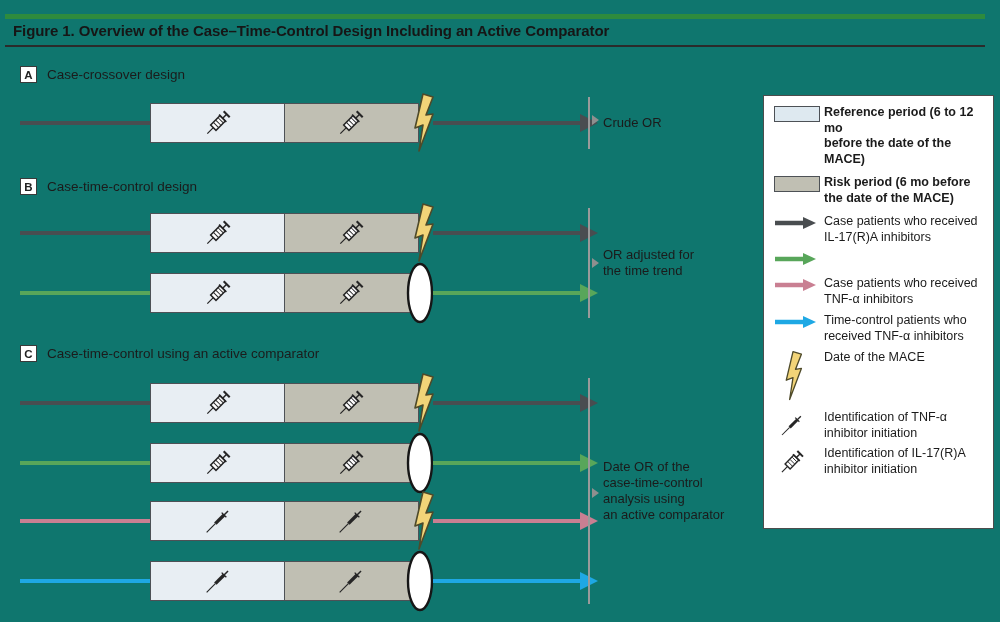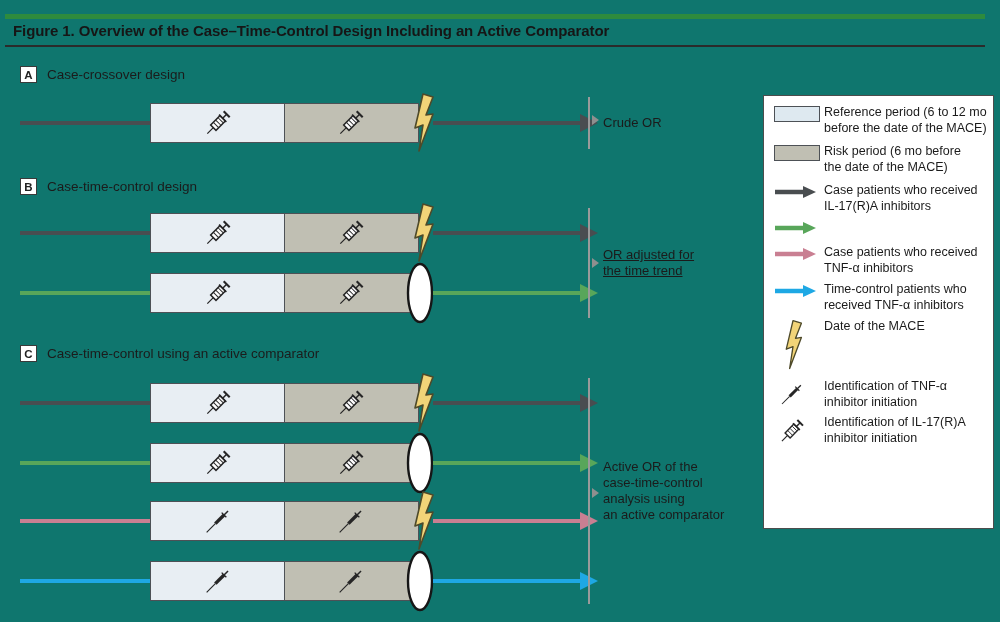--- a/index.html
+++ b/index.html
@@ -46,21 +46,21 @@
   
   .legend{position:absolute;left:763px;top:95px;width:231px;height:434px;border:1.4px solid #4c4c4c;
     background:#fff;box-sizing:border-box;padding:9px 6px 6px 10px;display:flex;flex-direction:column;}
   .lg-row{display:flex;align-items:flex-start;}
   .lg-row.vcenter{align-items:flex-start;}
   .lg-icon{flex:0 0 50px;width:50px;}
   .lg-text{font-size:12.5px;line-height:15.5px;color:#1b1b1b;}
   .lg-swatch{width:46px;height:16px;border:1.3px solid #4d5156;box-sizing:border-box;margin-top:1px;}
   .sw-ref{background:#DEE9F0;}
   .sw-risk{background:#C0BFB3;}
-  .mb8{margin-bottom:8px;} .mb6{margin-bottom:6px;} .mb5{margin-bottom:5px;} .mb4{margin-bottom:4px;} .mb2{margin-bottom:2px;}
+  .mb8{margin-bottom:8px;font-weight:bold;} .mb6{margin-bottom:6px;} .mb5{margin-bottom:5px;} .mb4{margin-bottom:4px;} .mb2{margin-bottom:2px;}
   .hidden-defs{position:absolute;width:0;height:0;overflow:hidden;}
 </style>
 </head>
 <body>
 
 <svg class="hidden-defs" aria-hidden="true">
   <defs>
     <symbol id="sym-bolt" viewBox="0 0 26 62">
       <polygon points="13,2 23,5 16,23 23,22 9,59 13,33 5,36" fill="#F2D478" stroke="#4e4a2a" stroke-width="1.6" stroke-linejoin="round"></polygon>
     </symbol>
@@ -171,21 +171,21 @@
     <svg class="marker-ellipse" width="28" height="62">
         <use href="#sym-ellipse"></use>
       </svg>
     <div class="tl-seg seg-right"></div>
     <div class="tl-head"></div>
   </div>
 
   <div class="res-group" style="top:208px;">
     <div class="res-rule" style="height:110px;"></div>
     <div class="res-caret" style="top:50px;"></div>
-    <div class="res-label" style="height:110px;text-decoration:underline;">
+    <div class="res-label" style="height:110px;">
       <div>OR adjusted for</div>
       <div>the time trend</div>
     </div>
   </div>
 
   <div class="panel-hdr" style="top:345px;">
     <div class="panel-letter">C</div>
     <div class="panel-title">Case-time-control using an active comparator</div>
   </div>
 
@@ -262,21 +262,21 @@
         <use href="#sym-ellipse"></use>
       </svg>
     <div class="tl-seg seg-right"></div>
     <div class="tl-head"></div>
   </div>
 
   <div class="res-group" style="top:378px;">
     <div class="res-rule" style="height:226px;"></div>
     <div class="res-caret" style="top:110px;"></div>
     <div class="res-label" style="height:226px;">
-      <div>Active OR of the</div>
+      <div>Date OR of the</div>
       <div>case-time-control</div>
       <div>analysis using</div>
       <div>an active comparator</div>
     </div>
   </div>
 
   <div class="legend">
 
     <div class="lg-row mb8">
       <div class="lg-icon">

